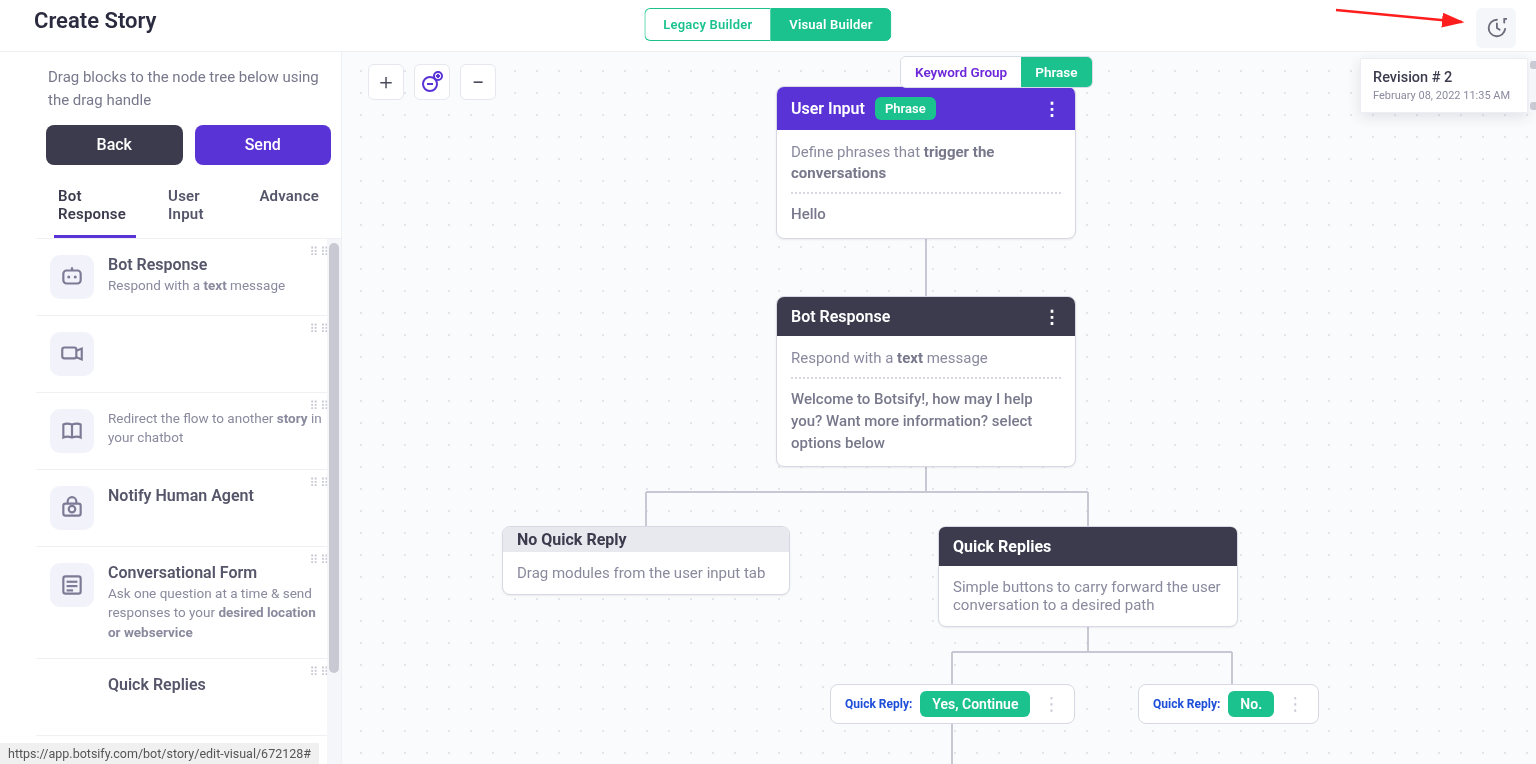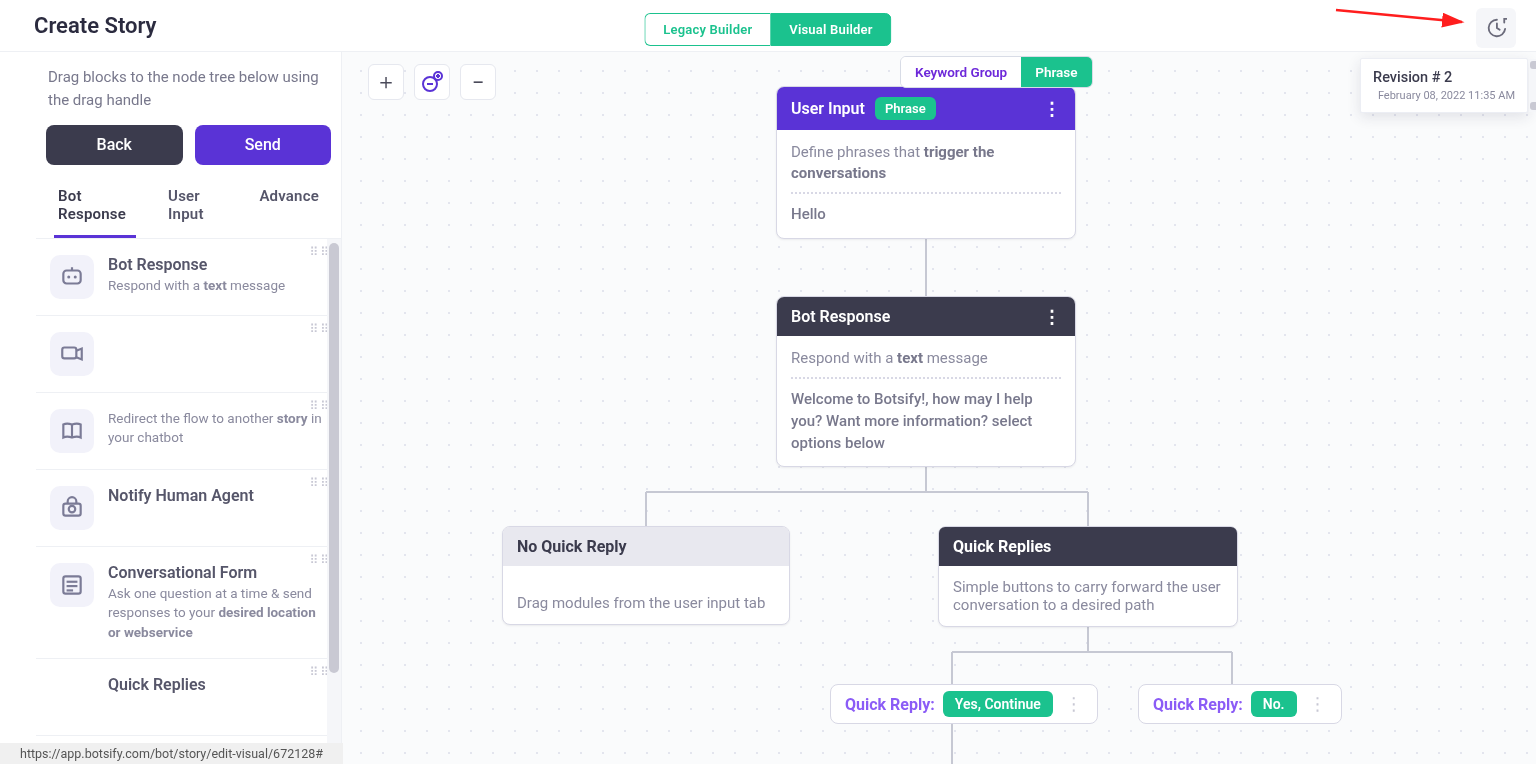--- a/index.html
+++ b/index.html
@@ -1,21 +1,21 @@
 <!DOCTYPE html>
 <html><head>
   <meta charset="utf-8">
   <style>
     * { margin: 0; padding: 0; box-sizing: border-box; font-family: -apple-system, BlinkMacSystemFont, 'Segoe UI', Roboto, sans-serif; }
     body { width: 1536px; height: 764px; overflow: hidden; position: relative; background: #fff; }
 
     
-    .topbar { height: 52px; display: flex; align-items: center; padding: 8px 34px; border-bottom: 1px solid #eef0f4; position: relative; }
+    .topbar { height: 52px; display: flex; align-items: flex-start; padding: 8px 34px; border-bottom: 1px solid #eef0f4; position: relative; }
     .page-title { font-size: 22px; font-weight: 600; color: #2b2b3f; flex: 0 0 auto; }
-    .builder-toggle { position: absolute; left: 50%; transform: translateX(-50%); display: flex; border-radius: 0; overflow: hidden; margin-top: 8px; }
+    .builder-toggle { position: absolute; left: 50%; transform: translateX(-50%); display: flex; border-radius: 0; overflow: hidden; }
     .builder-toggle button { border: 1px solid #1bc28e; padding: 8px 18px; font-size: 13px; font-weight: 600; cursor: pointer; letter-spacing: 0.2px; }
     .builder-toggle .legacy { background: #fff; color: #1bc28e; border-right: none; border-radius: 6px 0 0 6px; }
     .builder-toggle .visual { background: #1bc28e; color: #fff; border-radius: 0 6px 6px 0; }
     .history-btn { position: absolute; right: 20px; top: 8px; width: 40px; height: 40px; border: none; background: #f5f6f9; border-radius: 6px; cursor: pointer; display: flex; align-items: center; justify-content: center; color:#6b6b7b; }
     .history-btn svg { width: 22px; height: 22px; }
 
     
     .arrow-annot { position: absolute; top: 0px; right: 62px; width: 140px; height: 40px; pointer-events: none; }
 
     
@@ -62,44 +62,44 @@
     .node-body .subhead { border-bottom: 2px dotted #d8d8e5; padding-bottom: 8px; margin-bottom: 10px; line-height: 1.4; }
     .node-body .subhead b { font-weight: 700; color: #78788c; }
     .node-content { color: #78788c; font-weight: 500; line-height: 1.45; }
 
     .type-tabs { position: absolute; right: 14px; top: 4px; display: flex; border: 1px solid #d8dce6; border-radius: 6px; overflow: hidden; background: #fff; z-index: 4; }
     .type-tabs div { padding: 7px 14px; font-size: 13.5px; font-weight: 600; cursor: pointer; }
     .type-tabs .kg { color: #6d28d9; background: #fff; }
     .type-tabs .ph { color: #fff; background: #1bc28e; }
 
     
-    .flat-header { background: #e8e8ef; color: #3b3b4d; border-radius: 6px 6px 0 0; padding: 10px 14px; font-weight: 700; font-size: 16px; }
+    .flat-header { background: #e8e8ef; color: #3b3b4d; border-radius: 6px 6px 0 0; padding: 3px 14px; font-weight: 700; font-size: 16px; }
     .qr-header { background: #3b3b4d; color: #fff; border-radius: 6px 6px 0 0; padding: 10px 14px; font-weight: 700; font-size: 16px; }
 
     .chip-node { position: absolute; display: flex; align-items: center; gap: 8px; background: #fff; border: 1px solid #d8d8e5; border-radius: 8px; padding: 6px 10px 6px 14px; }
-    .chip-label { font-size: 16px; font-weight: 700; color: #8b5cf6; }
+    .chip-label { font-size: 12px; font-weight: 700; color: #1d4ed8; }
     .chip-val { background: #1bc28e; color: #fff; padding: 5px 12px; border-radius: 6px; font-size: 14px; font-weight: 600; }
     .chip-dots { color: #c8c8d4; font-size: 18px; line-height: 6px; padding: 0 4px; cursor: pointer; }
 
     
     svg.connectors { position: absolute; inset: 0; width: 100%; height: 100%; pointer-events: none; }
     svg.connectors path, svg.connectors line { stroke: #c6c8d3; stroke-width: 2; fill: none; }
 
     
     .revisions { position: absolute; top: 58px; right: 8px; width: 168px; background: #fff; border: 1px solid #eceef4; border-radius: 2px; box-shadow: 0 4px 14px rgba(40,40,70,.12); z-index: 20; }
     .rev-item { padding: 10px 12px; cursor: pointer; }
     .rev-item + .rev-item { border-top: 1px solid #eef0f4; }
     .rev-title { font-size: 14.5px; font-weight: 500; color: #3b3b4d; margin-bottom: 3px; }
-    .rev-date { font-size: 11px; color: #8a8a9e; text-align: right; }
+    .rev-date { font-size: 11px; color: #8a8a9e; }
     .rev-item.highlight { outline: 2px solid #ff2a2a; outline-offset: -2px; }
     .rev-scrollbar { position: absolute; right: -14px; top: 0; bottom: 0; width: 12px; background: #f5f6f9; }
     .rev-scrollbar .t1 { position:absolute; left:1px; top:2px; width:10px; height:8px; background:#c9c9d3; border-radius:3px;}
     .rev-scrollbar .t2 { position:absolute; left:1px; bottom:2px; width:10px; height:8px; background:#c9c9d3; border-radius:3px;}
 
-    .status-url { position: absolute; left: 0; bottom: 0; background: #f0f0f0; color: #555; font-size: 12.5px; padding: 3px 20px; }
+    .status-url { position: absolute; left: 0; bottom: 0; background: #f0f0f0; color: #555; font-size: 12.5px; padding: 3px 8px; }
   </style>
 </head>
 <body>
 
 <div class="topbar">
   <div class="page-title">Create Story</div>
   <div class="builder-toggle">
     <button class="legacy">Legacy Builder</button>
     <button class="visual">Visual Builder</button>
   </div>
@@ -274,21 +274,21 @@
         <span class="node-menu">⋮</span>
       </div>
       <div class="node-body">
         <div class="subhead"><span>Respond with a </span><b>text</b><span> message</span></div>
         <div class="node-content">Welcome to Botsify!, how may I help you? Want more information? select options below</div>
       </div>
     </div>
 
     <div class="node" style="left:160px; top:474px; width:288px;">
       <div class="flat-header">No Quick Reply</div>
-      <div class="node-body" style="padding:12px 14px;margin-top:16px;">Drag modules from the user input tab</div>
+      <div class="node-body" style="padding:12px 14px;">Drag modules from the user input tab</div>
     </div>
 
     <div class="node" style="left:596px; top:474px; width:300px;">
       <div class="qr-header">Quick Replies</div>
       <div class="node-body" style="padding:12px 14px;">Simple buttons to carry forward the user conversation to a desired path</div>
     </div>
 
     <div class="chip-node" style="left:488px; top:632px;">
       <span class="chip-label">Quick Reply:</span>
       <span class="chip-val">Yes, Continue</span>

